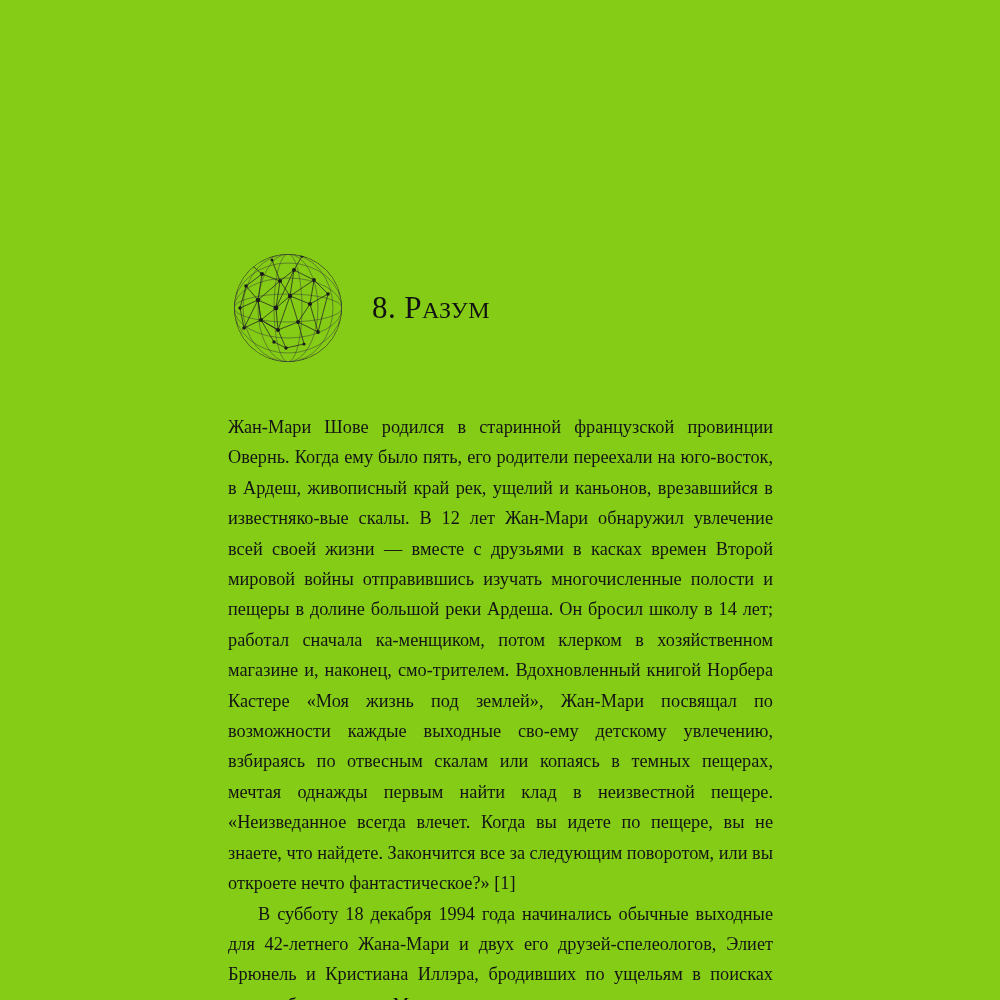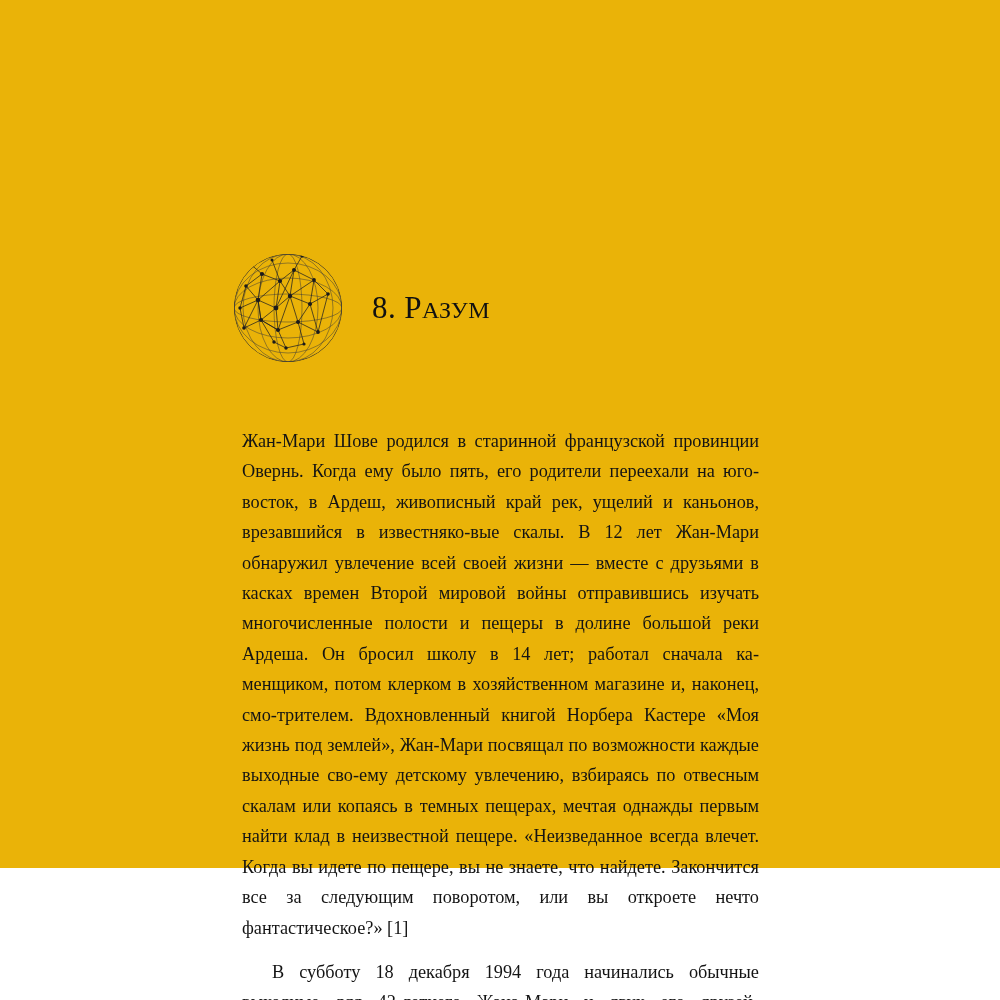--- a/index.html
+++ b/index.html
@@ -10,22 +10,22 @@
   body {
     width: 1000px;
     height: 1000px;
     overflow: hidden;
     font-family: "Liberation Serif", serif;
     color: #1a1a1a;
   }
   .page {
     position: relative;
     width: 1000px;
-    height: 868px;
-    background: #eab308;
+    height: 1000px;
+    background: #84cc16;
     box-sizing: border-box;
     padding-left: 18px;
   }
   .chapter-header {
     position: absolute;
     left: 228px;
     top: 248px;
     width: 560px;
     height: 120px;
     display: flex;
@@ -67,21 +67,21 @@
     width: 545px;
     font-family: "Liberation Serif", serif;
     font-size: 18.3px;
     line-height: 30.4px;
     text-align: justify;
     text-justify: inter-word;
     color: #141414;
     hyphens: manual;
   }
   .body-text p {
-    margin: 14px;
+    margin: 0;
   }
   .body-text p + p {
     text-indent: 30px;
   }
 </style>
 </head>
 <body>
 
 <div class="page">
 

